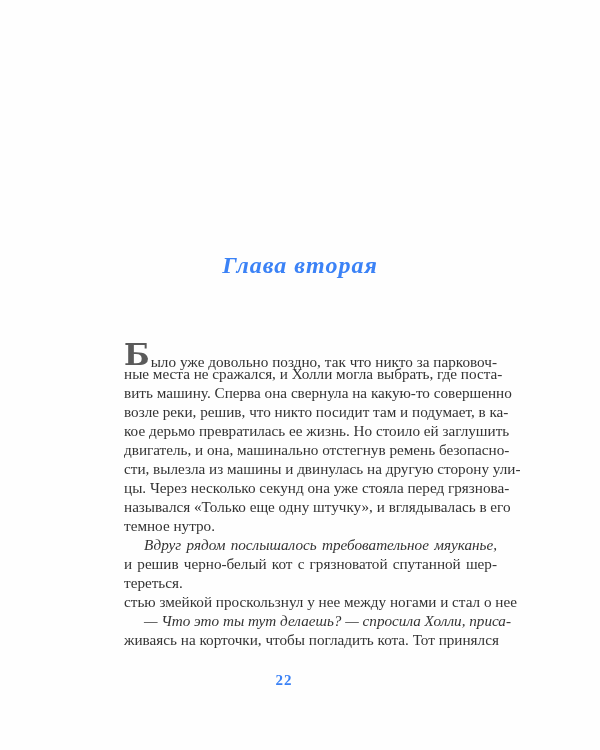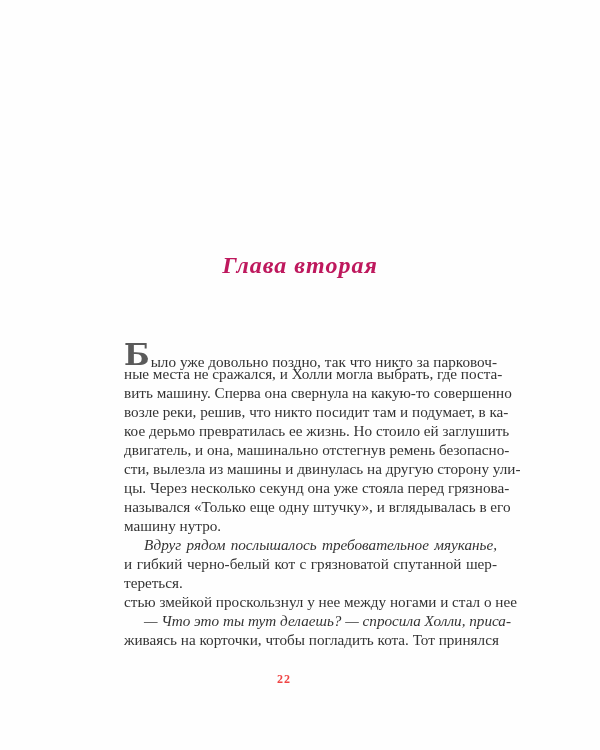--- a/index.html
+++ b/index.html
@@ -23,21 +23,21 @@
     .chapter-title {
       position: absolute;
       top: 252px;
       left: 0;
       width: 600px;
       text-align: center;
       font-family: "Liberation Serif", "DejaVu Serif", serif;
       font-weight: bold;
       font-size: 24px;
       letter-spacing: 1px;
-      color: #be185d;
+      color: #3b82f6;
       font-style: italic;
     }
     .body-text {
       position: absolute;
       top: 345px;
       left: 124px;
       width: 373px;
       font-family: "Liberation Serif", "DejaVu Serif", serif;
       font-size: 15.2px;
       line-height: 19px;
@@ -68,45 +68,45 @@
       margin-right: 1px;
     }
     .page-number {
       position: absolute;
       top: 672px;
       left: 0;
       width: 568px;
       text-align: center;
       font-family: "Liberation Serif", "DejaVu Serif", serif;
       font-weight: bold;
-      font-size: 12px;
-      color: #ef4444;
+      font-size: 15px;
+      color: #3b82f6;
       letter-spacing: 1px;
     }
   </style>
 </head>
 <body>
 
 <div class="page">
 
   <div class="chapter-title">Глава вторая</div>
 
   <div class="body-text">
     <span class="line"><span class="dropcap">Б</span><span>ыло уже довольно поздно, так что никто за парковоч-</span></span>
     <span class="line">ные места не сражался, и Холли могла выбрать, где поста-</span>
     <span class="line">вить машину. Сперва она свернула на какую-то совершенно</span>
     <span class="line">возле реки, решив, что никто посидит там и подумает, в ка-</span>
     <span class="line">кое дерьмо превратилась ее жизнь. Но стоило ей заглушить</span>
     <span class="line">двигатель, и она, машинально отстегнув ремень безопасно-</span>
     <span class="line">сти, вылезла из машины и двинулась на другую сторону ули-</span>
     <span class="line">цы. Через несколько секунд она уже стояла перед грязнова-</span>
     <span class="line">назывался «Только еще одну штучку», и вглядывалась в его</span>
-    <span class="line last">машину нутро.</span>
+    <span class="line last">темное нутро.</span>
     <span class="line indent">Вдруг рядом послышалось требовательное мяуканье,</span>
-    <span class="line">и гибкий черно-белый кот с грязноватой спутанной шер-</span>
+    <span class="line">и решив черно-белый кот с грязноватой спутанной шер-</span>
     <span class="line last">тереться.</span>
     <span class="line">стью змейкой проскользнул у нее между ногами и стал о нее</span>
     <span class="line indent">— Что это ты тут делаешь? — спросила Холли, приса-</span>
     <span class="line">живаясь на корточки, чтобы погладить кота. Тот принялся</span>
   </div>
 
   <div class="page-number">22</div>
 
 </div>
 

